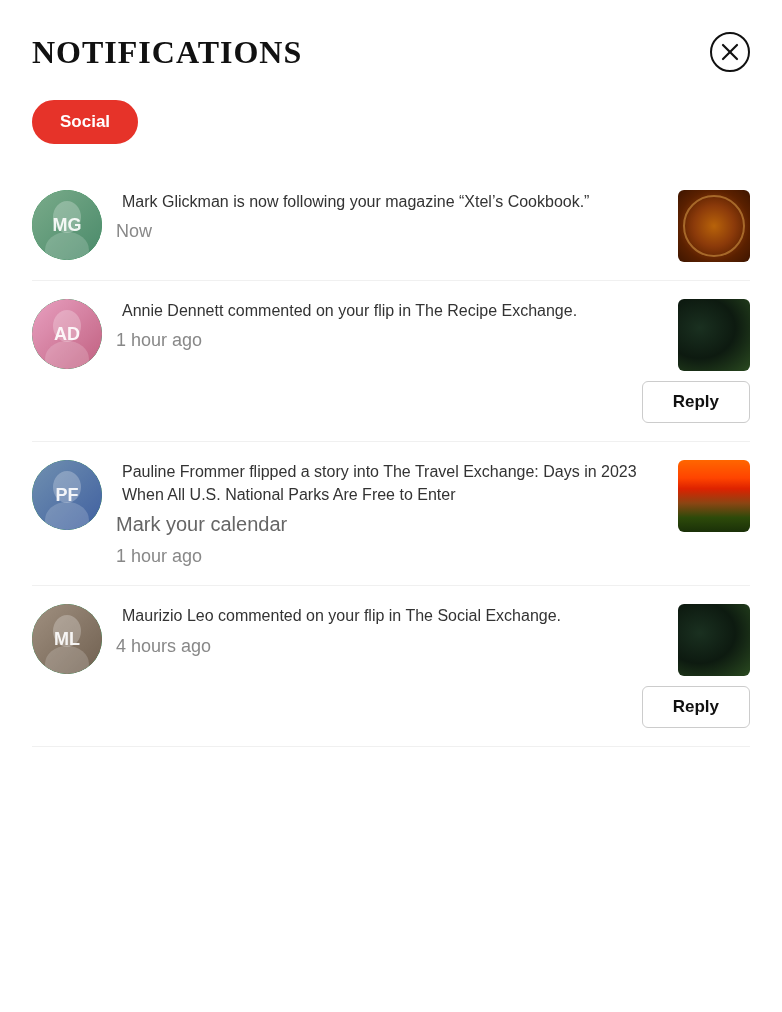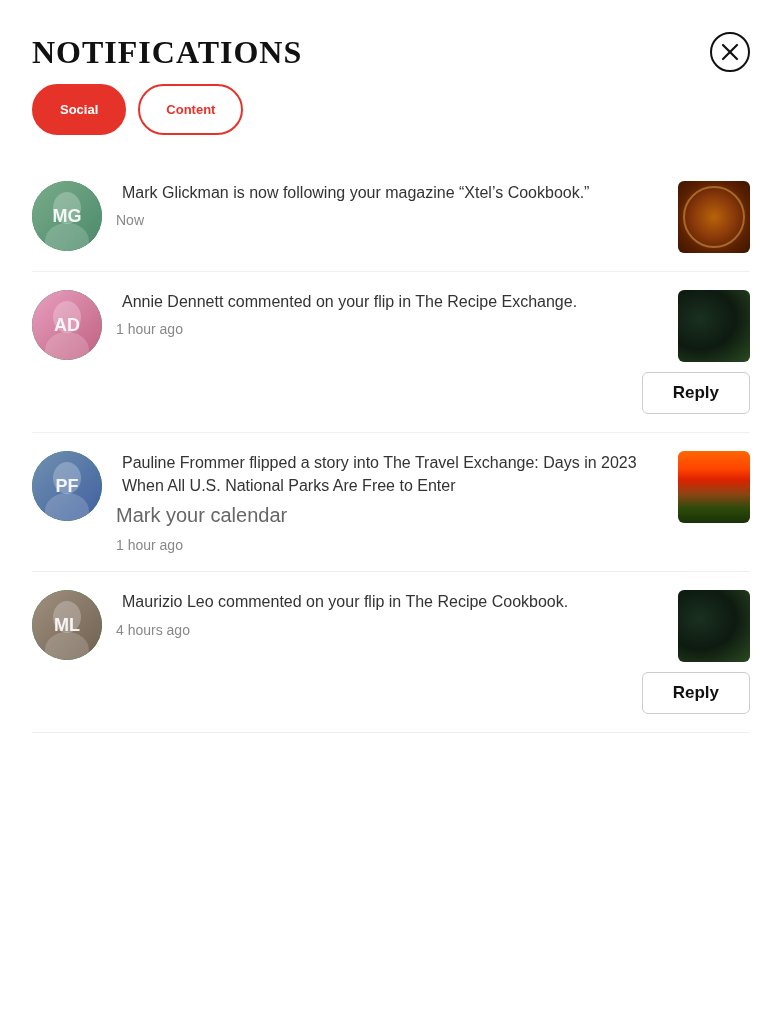--- a/index.html
+++ b/index.html
@@ -12,21 +12,21 @@
     .panel {
       background: #fff;
       border-radius: 12px;
       padding: 32px 32px 24px 32px;
       max-width: 782px;
     }
     .header {
       display: flex;
       align-items: center;
       justify-content: space-between;
-      margin-bottom: 12px;
+      margin-bottom: 28px;
       text-align: center;
     }
     .title {
       font-size: 32px;
       font-weight: 900;
       letter-spacing: 1px;
       color: #111;
       font-family: Georgia, 'Times New Roman', serif;
     }
     .close-btn {
@@ -42,23 +42,23 @@
       font-size: 18px;
       color: #111;
       flex-shrink: 0;
     }
     .tabs {
       display: flex;
       gap: 12px;
       margin-bottom: 28px;
     }
     .tab {
-      padding: 16px 26px;
+      padding: 10px 26px;
       border-radius: 999px;
-      font-size: 13px;
+      font-size: 17px;
       font-weight: 600;
       cursor: pointer;
       border: 2px solid transparent;
     }
     .tab-active {
       background: #e63329;
       color: #fff;
       border-color: #e63329;
     }
     .tab-inactive {
@@ -99,21 +99,21 @@
       color: #333;
       line-height: 1.45;
       margin-left: 6px;
     }
     .notification-subtext {
       font-size: 20px;
       color: #666;
       line-height: 1.4;
     }
     .notification-time {
-      font-size: 14px;
+      font-size: 18px;
       color: #888;
       margin-top: 4px;
     }
     .notification-right {
       display: flex;
       flex-direction: column;
       align-items: flex-end;
       gap: 10px;
       flex-shrink: 0;
     }
@@ -168,21 +168,20 @@
     <button class="close-btn">
       <svg width="18" height="18" viewBox="0 0 18 18" fill="none" xmlns="http://www.w3.org/2000/svg">
         <line x1="2" y1="2" x2="16" y2="16" stroke="#111" stroke-width="2.2" stroke-linecap="round"></line>
         <line x1="16" y1="2" x2="2" y2="16" stroke="#111" stroke-width="2.2" stroke-linecap="round"></line>
       </svg>
     </button>
   </div>
 
   <div class="tabs">
   <button class="tab tab-active">Social</button>
-      <button class="tab tab-inactive">Content</button>
     </div>
 
   <div class="notifications-list">
   <div class="notification-item">
         <div class="avatar" style="border-radius: 50%; overflow: hidden;">
           <svg width="70" height="70" viewBox="0 0 70 70">
             <defs>
               <linearGradient id="avgrad-1" x1="0" y1="0" x2="1" y2="1">
                 <stop offset="0%" stop-color="#7aab8a"></stop>
                 <stop offset="100%" stop-color="#4a8a6a"></stop>
@@ -283,21 +282,21 @@
             <circle cx="35" cy="35" r="35" fill="url(#avgrad-4)"></circle>
             <g clip-path="url(#avclip-4)">
               <circle cx="35" cy="35" r="35" fill="url(#avgrad-4)"></circle>
               <ellipse cx="35" cy="27" rx="14" ry="16" fill="rgba(255,255,255,0.25)"></ellipse>
               <ellipse cx="35" cy="60" rx="22" ry="18" fill="rgba(255,255,255,0.18)"></ellipse>
             </g>
             <text x="35" y="41" text-anchor="middle" fill="rgba(255,255,255,0.9)" font-size="18" font-weight="bold" font-family="sans-serif">ML</text>
           </svg>
         </div>
         <div class="notification-content">
-          <p class="notification-text">Maurizio Leo commented on your flip in The Recipe Cookbook.</p>
+          <p class="notification-text">Maurizio Leo commented on your flip in The Social Exchange.</p>
           <p class="notification-time">4 hours ago</p>
         </div>
         <div class="notification-right">
           <div class="thumb thumb-4"></div>
           <button class="reply-btn">Reply</button>
         </div>
       </div>
     </div>
 </div>
 

